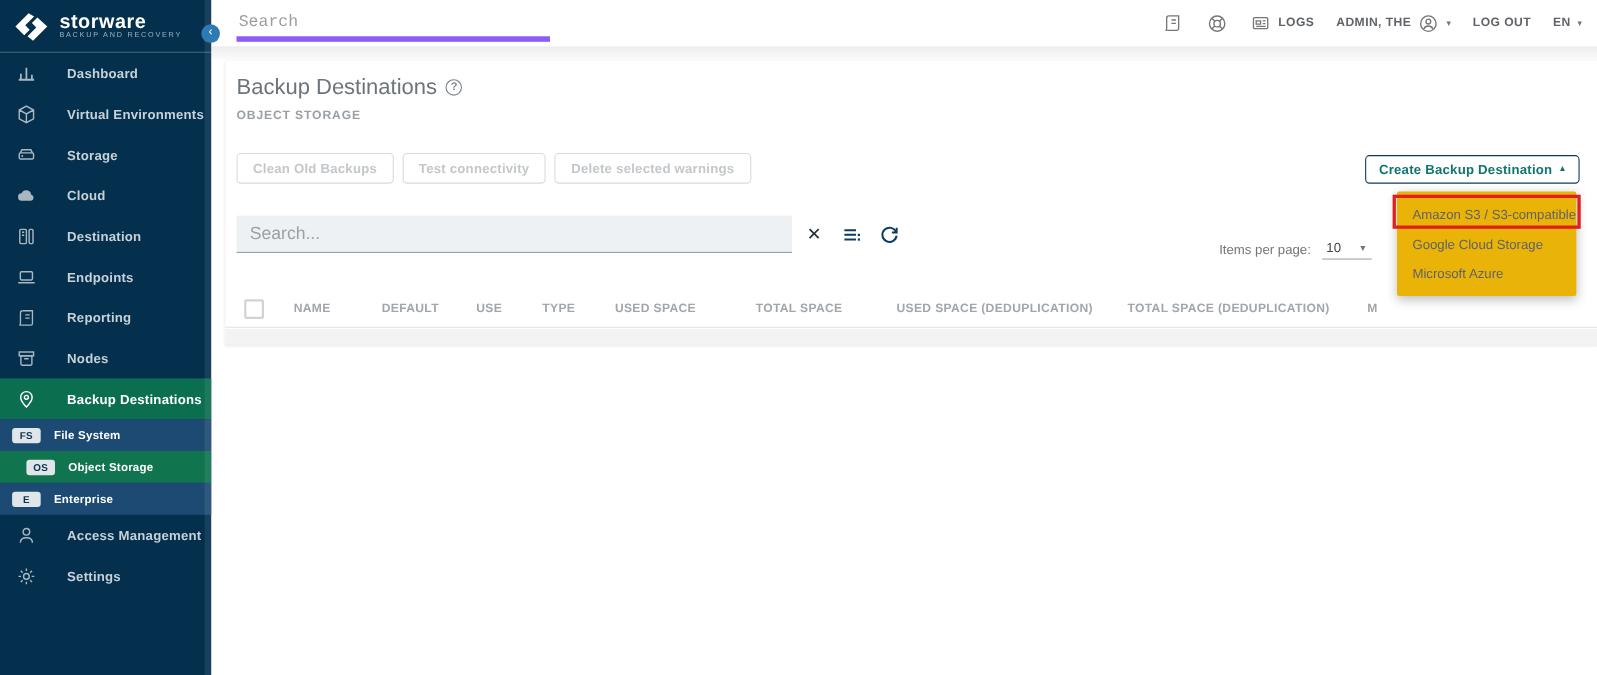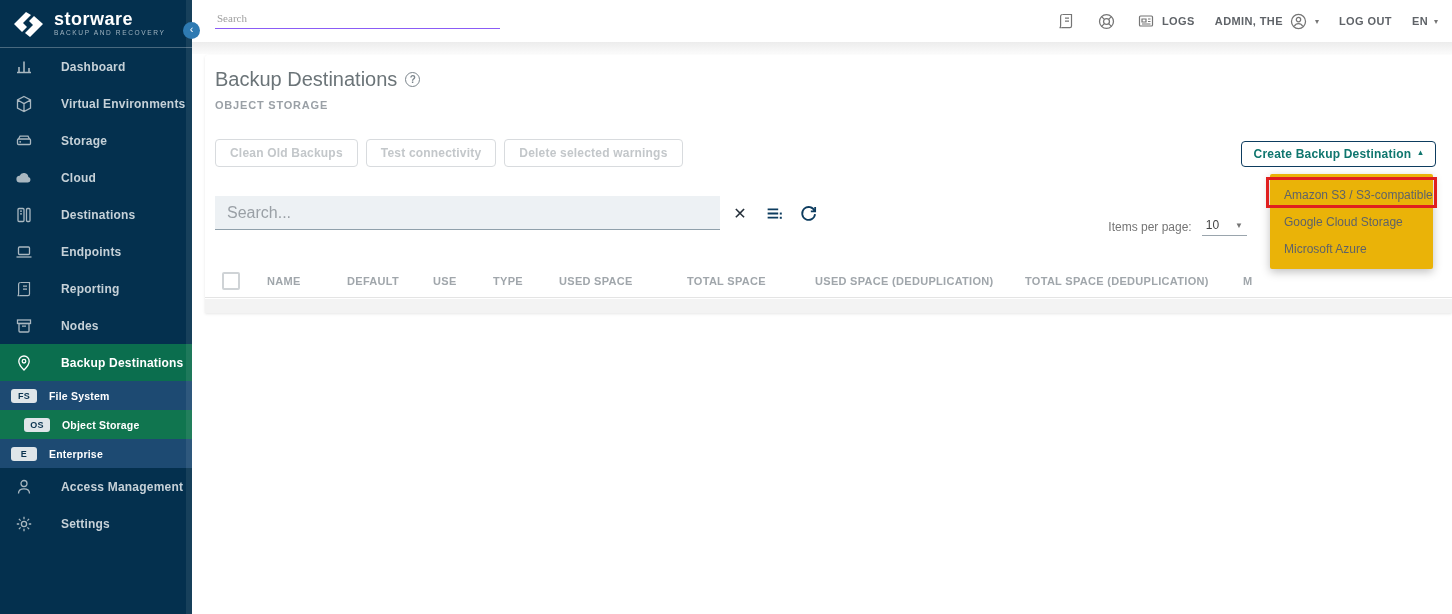--- a/index.html
+++ b/index.html
@@ -27,22 +27,22 @@
   .nav-sub.active { background:#10754f;padding-left:24px; }
   .nav-badge { background:#dfe5e9; color:#0b3350; font-size:9px; font-weight:bold; padding:2px 6px;
     border-radius:3px; min-width:26px; text-align:center; margin-right:12px; letter-spacing:.3px; }
   .nav-sub-label { color:#fff; font-size:10.5px; font-weight:bold; letter-spacing:.2px; }
 
   
   .topbar { position:absolute; left:192px; top:0; width:1260px; height:42px; background:#fff; z-index:20; }
   .topbar-shadow { position:absolute; left:192px; top:42px; width:1260px; height:12px;
     background:linear-gradient(#ececec,#fbfbfb); z-index:1; }
   .topbar-search { position:absolute; left:23px; top:8px; width:285px; border:none; outline:none;
-    border-bottom:1px solid #8b5cf6; font-size:11px; color:#444; padding:4px 2px; background:transparent;
-    font-family:Liberation Serif, serif; }
+    border-bottom:5px solid #8b5cf6; font-size:15px; color:#444; padding:4px 2px; background:transparent;
+    font-family:Liberation Mono, monospace; }
   .topbar-search::placeholder { color:#9e9e9e; }
   .topbar-right { position:absolute; right:14px; top:0; height:42px; display:flex; align-items:center; gap:20px; }
   .tb-icon { width:20px; height:20px; color:#757575; cursor:pointer; display:flex; align-items:center; justify-content:center; }
   .tb-group { display:flex; align-items:center; gap:6px; cursor:pointer; }
   .tb-label { font-size:11px; color:#5f6368; letter-spacing:.4px; font-weight:600; }
   .tb-caret { font-size:8px; color:#757575; }
 
   
   .card { position:absolute; left:205px; top:55px; width:1247px; height:258px; background:#fff;
     border-radius:3px 0 0 0; box-shadow:0 1px 3px rgba(0,0,0,.10); z-index:5; }
@@ -148,21 +148,21 @@
         <span class="nav-label">Cloud</span>
       </div>
       <div class="nav-item">
         <span class="nav-icon">
           <svg viewBox="0 0 18 18" width="18" height="18" fill="none" stroke="currentColor" stroke-width="1.3">
               <rect x="3" y="2.5" width="6" height="13" rx="1"></rect>
               <rect x="11.5" y="2.5" width="3.5" height="13" rx="1"></rect>
               <path d="M5 5.2h2 M5 7.8h2"></path>
             </svg>
         </span>
-        <span class="nav-label">Destinations</span>
+        <span class="nav-label">Destination</span>
       </div>
       <div class="nav-item">
         <span class="nav-icon">
           <svg viewBox="0 0 18 18" width="18" height="18" fill="none" stroke="currentColor" stroke-width="1.3">
               <rect x="3.5" y="4" width="11" height="7.5" rx="1"></rect>
               <path d="M1.5 14h15"></path>
             </svg>
         </span>
         <span class="nav-label">Endpoints</span>
       </div>

